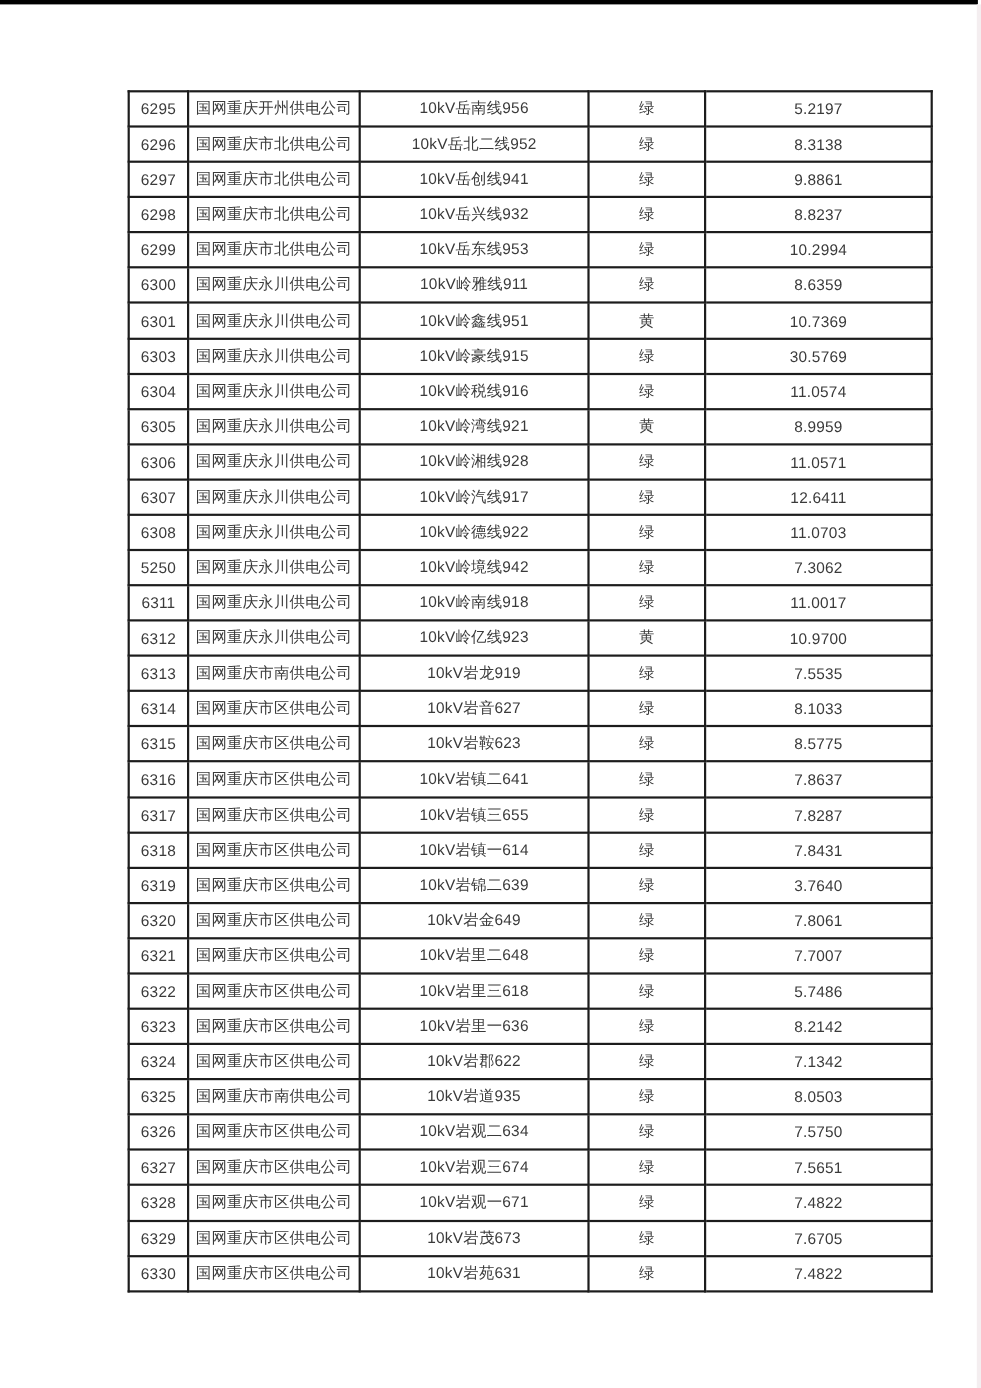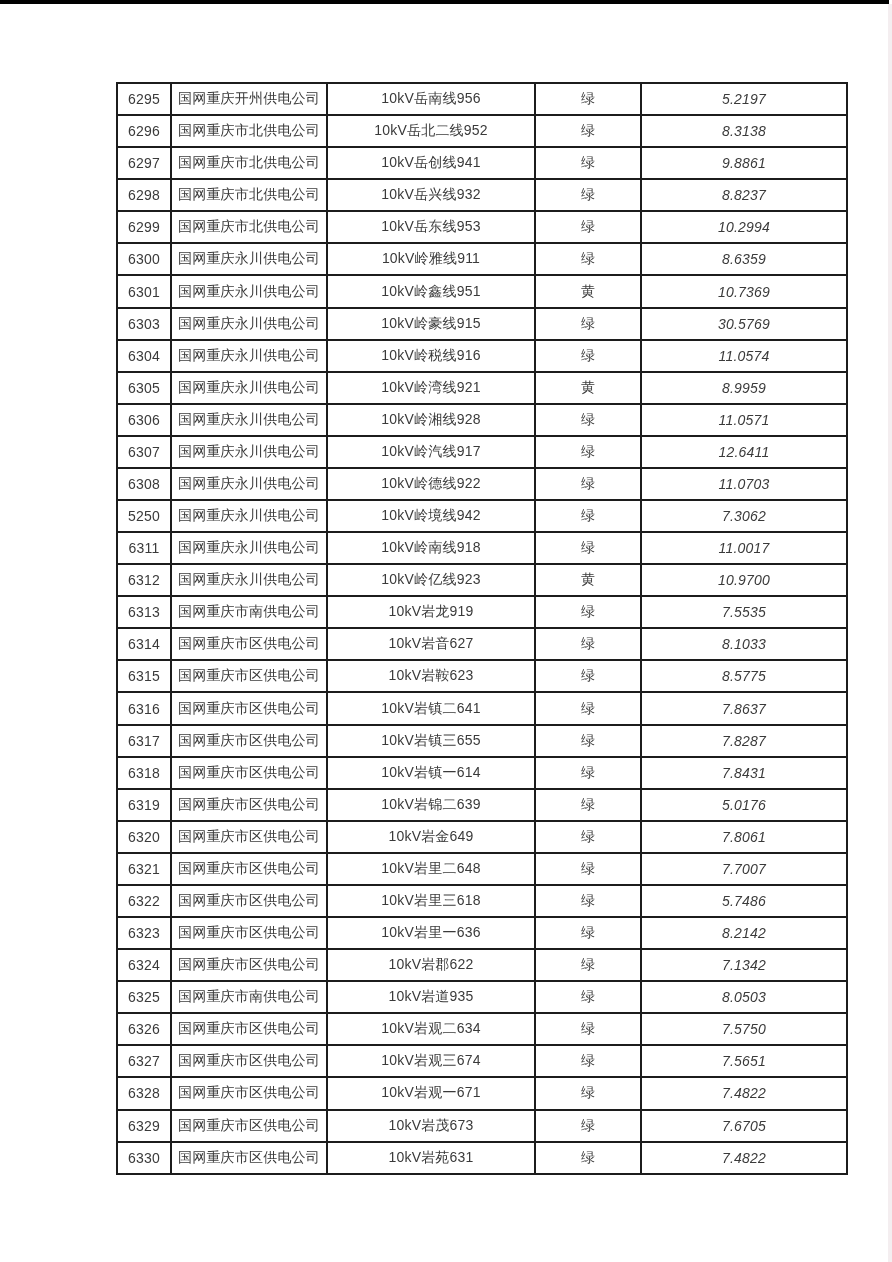--- a/index.html
+++ b/index.html
@@ -53,21 +53,21 @@
     color: #3a3a3a;
     padding: 0;
     overflow: hidden;
     white-space: nowrap;
     letter-spacing: 0.2px;
   }
   table.data-table tr {
     height: 30.36px;
   }
   td.col-id    { font-size: 14.5px; }
-  td.col-value { font-size: 14.5px; font-style: italic; }
+  td.col-value { font-size: 14.5px; }
 </style>
 </head>
 <body>
 
 <div class="page">
   <div class="top-bar"></div>
   <div class="right-edge"></div>
 
   <div class="table-wrap">
     <table class="data-table">
@@ -231,21 +231,21 @@
             <td class="col-company">国网重庆市区供电公司</td>
             <td class="col-line">10kV岩镇一614</td>
             <td class="col-status">绿</td>
             <td class="col-value">7.8431</td>
           </tr>
           <tr>
             <td class="col-id">6319</td>
             <td class="col-company">国网重庆市区供电公司</td>
             <td class="col-line">10kV岩锦二639</td>
             <td class="col-status">绿</td>
-            <td class="col-value">5.0176</td>
+            <td class="col-value">3.7640</td>
           </tr>
           <tr>
             <td class="col-id">6320</td>
             <td class="col-company">国网重庆市区供电公司</td>
             <td class="col-line">10kV岩金649</td>
             <td class="col-status">绿</td>
             <td class="col-value">7.8061</td>
           </tr>
           <tr>
             <td class="col-id">6321</td>

